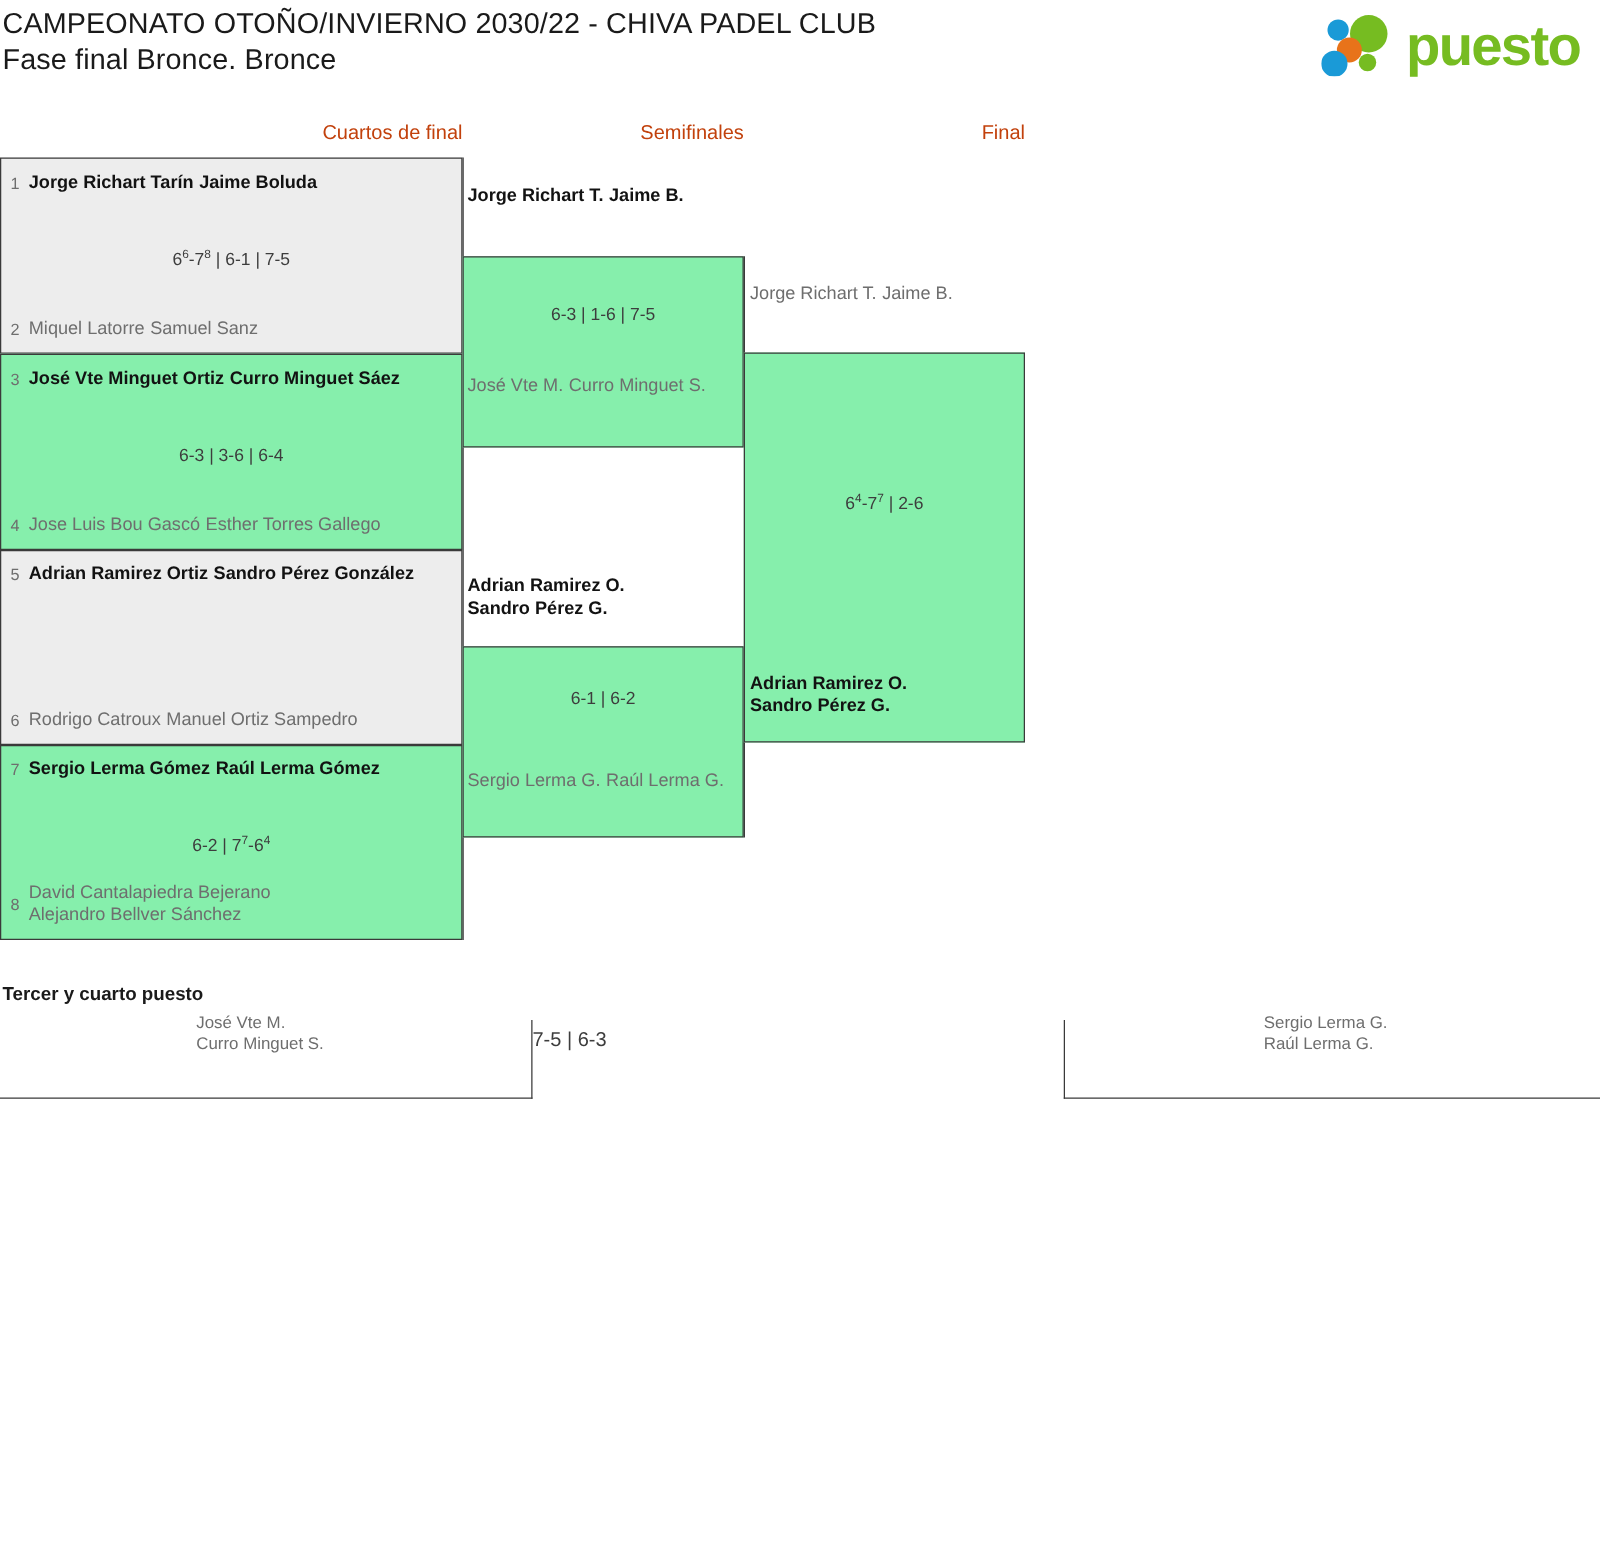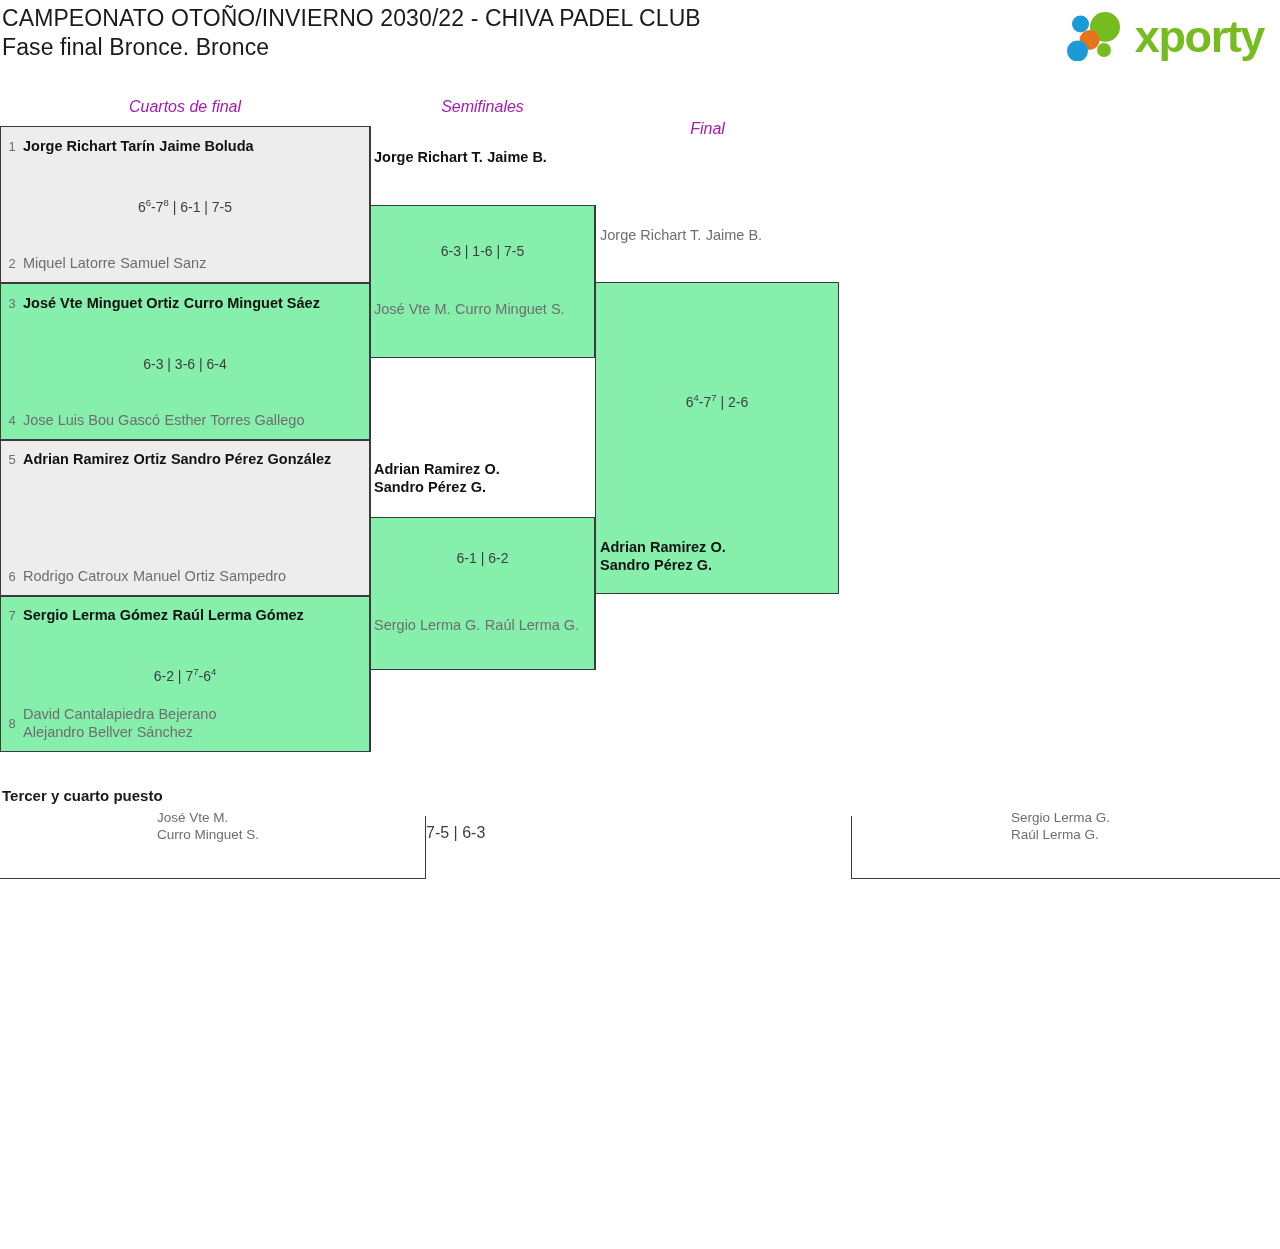--- a/index.html
+++ b/index.html
@@ -51,28 +51,27 @@
     letter-spacing: -1.4px;
     margin-left: 2px;
   }
 
   
   .round-header {
     position: absolute;
     top: 96px;
     font-size: 16px;
     line-height: 22px;
-    color: #a21caf;
-    text-align: center;
-    white-space: nowrap;
-    font-style: italic;
+    color: #c2410c;
+    text-align: right;
+    white-space: nowrap;
   }
   #round-header-qf { left: 0px;   width: 370px; }
   #round-header-sf { left: 370px; width: 225px; }
-  #round-header-f  { left: 595px; width: 225px; margin-top: 22px; }
+  #round-header-f  { left: 595px; width: 225px; }
 
   
   #bracket {
     position: absolute;
     left: 0;
     top: 0;
     width: 1280px;
     height: 780px;
   }
 
@@ -204,21 +203,21 @@
 </div>
 
 <div id="brand-logo">
   <svg class="logo-mark" viewBox="0 0 66 50">
     <circle cx="13.5" cy="13" r="8.5" fill="#1a9ad7"></circle>
     <circle cx="38" cy="16" r="15" fill="#76bc21"></circle>
     <circle cx="22.5" cy="29" r="10" fill="#e8731a"></circle>
     <circle cx="10.5" cy="40" r="10.5" fill="#1a9ad7"></circle>
     <circle cx="37" cy="39" r="7" fill="#76bc21"></circle>
   </svg>
-  <span class="logo-word">xporty</span>
+  <span class="logo-word">puesto</span>
 </div>
 
 <div class="round-header" id="round-header-qf">Cuartos de final</div>
 <div class="round-header" id="round-header-sf">Semifinales</div>
 <div class="round-header" id="round-header-f">Final</div>
 
 <div id="bracket">
 
   <div class="match shaded" id="qf-1" style="left:0px; top:126px; width:370px; height:157px;">
     <div class="team team-top winner" style="top:10px;">
@@ -321,21 +320,21 @@
       <span class="name">Sergio Lerma G.</span>
       <span class="name">Raúl Lerma G.</span>
     </span>
   </div>
 
   <div class="conn conn-v" style="left:370px; top:126px; height:79px;"></div>
   <div class="conn conn-v" style="left:370px; top:358px; height:82px;"></div>
   <div class="conn conn-v" style="left:370px; top:440px; height:77px;"></div>
   <div class="conn conn-v" style="left:370px; top:670px; height:82px;"></div>
 
-  <div class="match" id="final-box" style="left:595px; top:282px; width:244px; height:312px;">
+  <div class="match" id="final-box" style="left:595px; top:282px; width:225px; height:312px;">
     <div class="score" style="top:110px;">6<sup>4</sup>-7<sup>7</sup> | 2-6</div>
   </div>
 
   <div class="team" style="left:600px; top:226px; width:220px;">
     <span class="names">
       <span class="name">Jorge Richart T.</span>
       <span class="name">Jaime B.</span>
     </span>
   </div>
   <div class="team" style="left:600px; top:538px; width:220px;">

